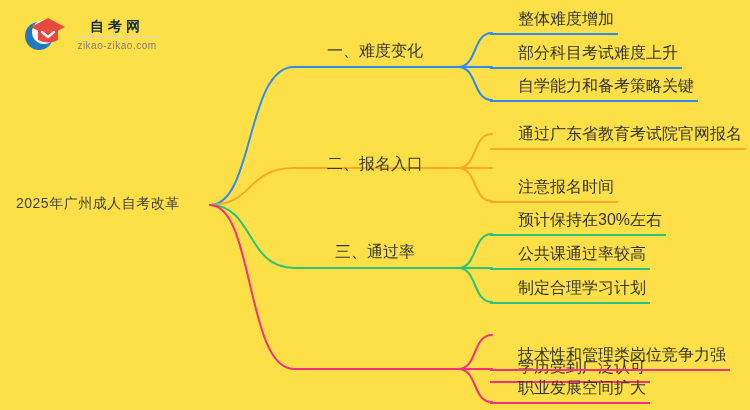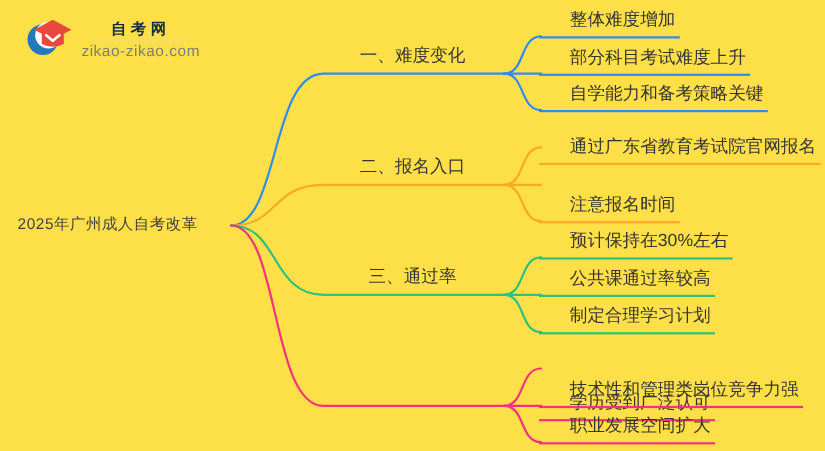--- a/index.html
+++ b/index.html
@@ -22,21 +22,21 @@
     position:absolute;left:490px;
     padding:0 4px 4px 28px;border-bottom:2px solid #999;
     font-size:16px;line-height:20px;color:#333333;font-weight:500;white-space:nowrap;
   }
 
   
   .logo{position:absolute;left:24px;top:12px;display:flex;align-items:center;gap:8px;}
   .logo-text{display:flex;flex-direction:column;align-items:center;}
   .logo-title{font-size:14px;font-weight:bold;color:#142c44;letter-spacing:4px;line-height:18px;}
   .logo-divider{width:86px;height:1px;background:#d8d8d8;margin:2px 0 2px 0;}
-  .logo-domain{font-size:14px;color:#7d7d7d;letter-spacing:0.5px;line-height:12px;}
+  .logo-domain{font-size:10px;color:#7d7d7d;letter-spacing:0.5px;line-height:12px;}
 </style>
 </head>
 <body>
 
 <div id="stage">
 
   <svg id="wires" viewBox="0 0 750 410">
 
     <g fill="none" stroke-width="2" stroke-linecap="round" stroke="#2e8bf2">
       <path d="M210 205 C254 205 246 67 294 67 H492"></path>
@@ -74,21 +74,21 @@
     <div class="logo-text">
       <div class="logo-title">自考网</div>
       <div class="logo-divider"></div>
       <div class="logo-domain">zikao-zikao.com</div>
     </div>
   </div>
 
   <div class="root-node">2025年广州成人自考改革</div>
 
   <div class="branch-label" style="top:41px">一、难度变化</div>
-  <div class="branch-label" style="top:142px">二、报名入口</div>
+  <div class="branch-label" style="top:154px">二、报名入口</div>
   <div class="branch-label" style="top:242px">三、通过率</div>
 
   <div class="leaf" style="top: 9px; border-bottom-color: rgb(46, 139, 242);">整体难度增加</div>
   <div class="leaf" style="top: 43px; border-bottom-color: rgb(46, 139, 242);">部分科目考试难度上升</div>
   <div class="leaf" style="top: 76px; border-bottom-color: rgb(46, 139, 242);">自学能力和备考策略关键</div>
 
   <div class="leaf" style="top: 124px; border-bottom-color: rgb(247, 169, 39);">通过广东省教育考试院官网报名</div>
   <div class="leaf" style="top: 177px; border-bottom-color: rgb(247, 169, 39);">注意报名时间</div>
 
   <div class="leaf" style="top: 210px; border-bottom-color: rgb(43, 193, 126);">预计保持在30%左右</div>

